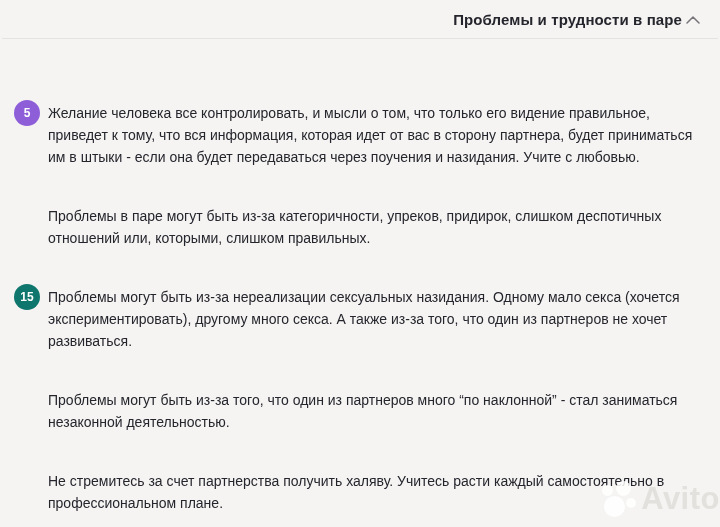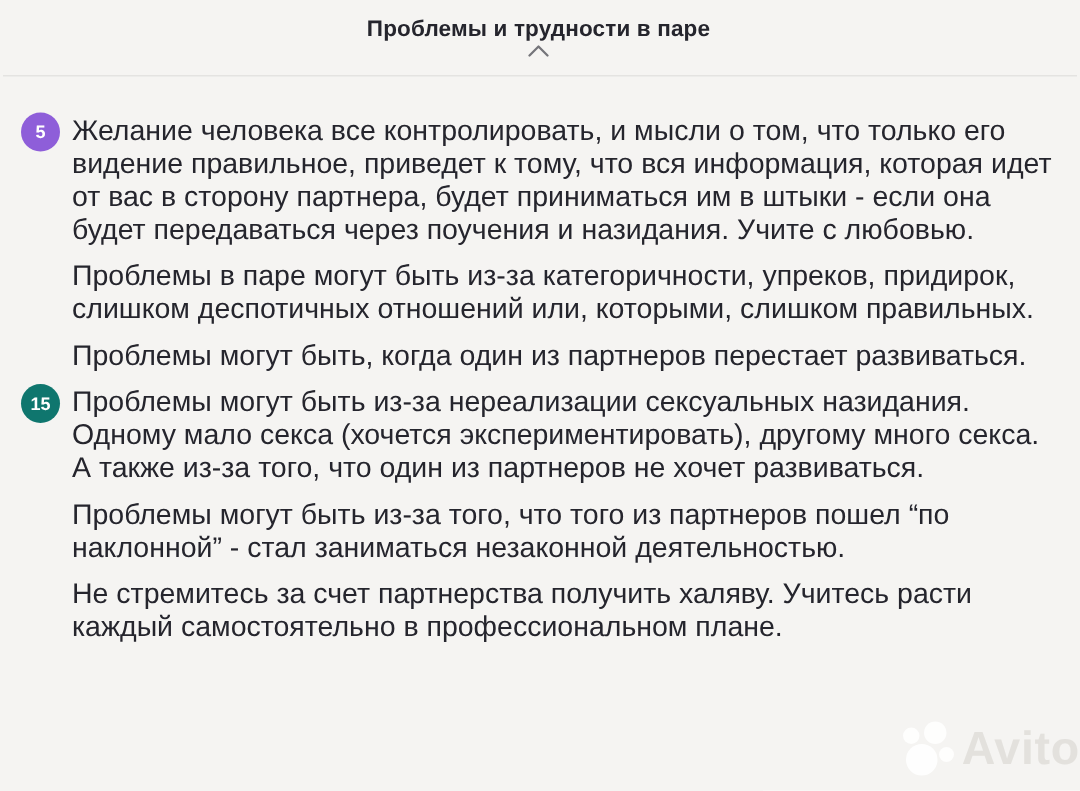--- a/index.html
+++ b/index.html
@@ -11,21 +11,20 @@
     height: 527px;
     background: #f5f4f2;
     overflow: hidden;
   }
   .header {
     display: flex;
     align-items: center;
     justify-content: flex-end;
     padding: 11px 16px 10px 14px;
     cursor: pointer;
-    flex-direction: column;
   }
   .header h2 {
     font-size: 15px;
     font-weight: bold;
     color: #25252d;
     letter-spacing: 0.1px;
   }
   .chevron { display: inline-flex; padding: 2px 4px; }
   .divider {
     height: 1px;
@@ -34,24 +33,25 @@
   }
   .content {
     padding: 26px 16px 0 14px;
   }
   .row {
     position: relative;
     padding-left: 34px;
     margin-bottom: 9px;
   }
   .row p {
-    font-size: 19px;
+    font-size: 14px;
     line-height: 22px;
     color: #25252d;
     max-width: 660px;
+    margin-top: 37px;
   }
   .badge {
     position: absolute;
     left: 0;
     top: -2px;
     width: 26px;
     height: 26px;
     border-radius: 50%;
     display: flex;
     align-items: center;
@@ -102,32 +102,29 @@
     <div class="row">
       <span class="badge" style="background: rgb(142, 94, 217);">5</span>
       <p>Желание человека все контролировать, и мысли о том, что только его видение правильное, приведет к тому, что вся информация, которая идет от вас в сторону партнера, будет приниматься им в штыки - если она будет передаваться через поучения и назидания. Учите с любовью.</p>
     </div>
 
 
     <div class="row">
       <p>Проблемы в паре могут быть из-за категоричности, упреков, придирок, слишком деспотичных отношений или, которыми, слишком правильных.</p>
     </div>
 
-    <div class="row">
-      <p>Проблемы могут быть, когда один из партнеров перестает развиваться.</p>
-    </div>
 
     <div class="row">
       <span class="badge" style="background: #0f766e;">15</span>
       <p>Проблемы могут быть из-за нереализации сексуальных назидания. Одному мало секса (хочется экспериментировать), другому много секса. А также из-за того, что один из партнеров не хочет развиваться.</p>
     </div>
 
 
     <div class="row">
-      <p>Проблемы могут быть из-за того, что того из партнеров пошел “по наклонной” - стал заниматься незаконной деятельностью.</p>
+      <p>Проблемы могут быть из-за того, что один из партнеров много “по наклонной” - стал заниматься незаконной деятельностью.</p>
     </div>
 
     <div class="row">
       <p>Не стремитесь за счет партнерства получить халяву. Учитесь расти каждый самостоятельно в профессиональном плане.</p>
     </div>
 
   </div>
 
   <div class="watermark">
     <span class="wm-logo">

